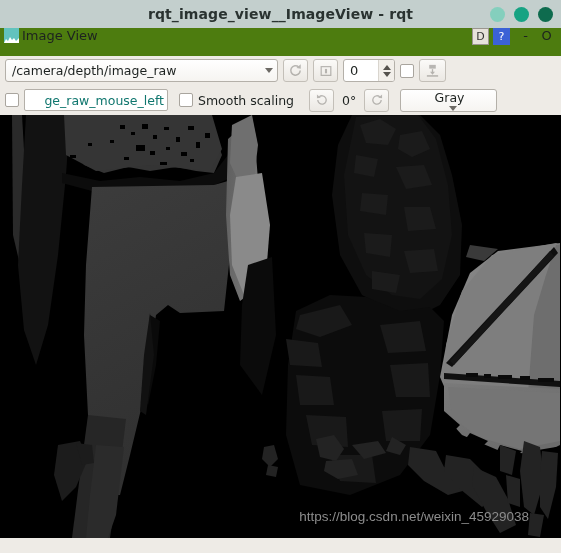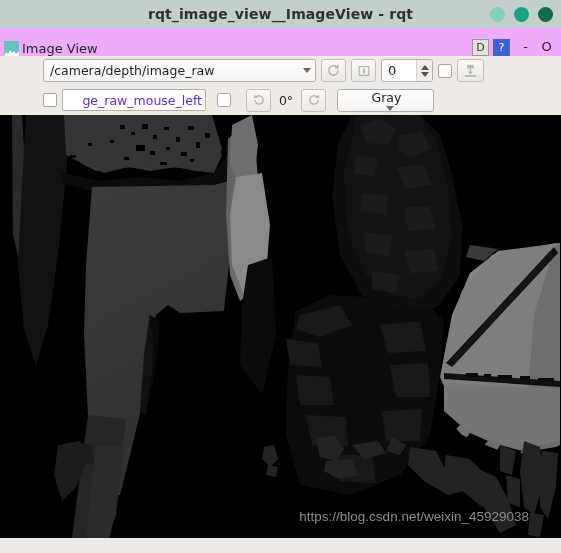--- a/index.html
+++ b/index.html
@@ -51,23 +51,23 @@
     border-radius: 50%;
   }
   .wbtn.minimize { background: #84cfbd; }
   .wbtn.maximize { background: #17a383; }
   .wbtn.close    { background: #0e6b4e; }
 
   
   .plugin-bar {
     position: relative;
     height: 28px;
-    background: #f0abfc;
-    display: flex;
-    align-items: flex-end;
+    background: #4d7c0f;
+    display: flex;
+    align-items: flex-start;
     padding: 0 6px 0 2px;
     box-sizing: border-box;
   }
   .plugin-icon {
     width: 15px;
     height: 15px;
     margin-right: 3px;
     margin-left: 2px;
     background: #62c3bd;
     position: relative;
@@ -126,21 +126,20 @@
 
   
   .toolbar {
     height: 29px;
     background: #eeebe6;
     display: flex;
     align-items: center;
     padding: 0 5px;
     box-sizing: border-box;
     gap: 5px;
-    margin-left: 38px;
   }
   .toolbar.row2 { height: 30px; }
 
   .combo {
     height: 23px;
     border: 1px solid #b4b0a9;
     border-radius: 3px;
     background: linear-gradient(#ffffff, #f6f4f1);
     display: flex;
     align-items: center;
@@ -234,21 +233,21 @@
     width: 144px;
     border: 1px solid #b4b0a9;
     border-radius: 2px;
     background: #ffffff;
     display: flex;
     align-items: center;
     justify-content: flex-end;
     padding: 0 3px;
     box-sizing: border-box;
     font-size: 12.5px;
-    color: #6d28d9;
+    color: #0f766e;
     overflow: hidden;
   }
   .lineedit span { white-space: nowrap; }
 
   .lbl {
     font-size: 12.5px;
     color: #1d2220;
     white-space: nowrap;
   }
   .rot-label {
@@ -355,20 +354,21 @@
 
   <div class="toolbar row2">
 
     <div class="chk"></div>
 
     <div class="lineedit">
       <span>ge_raw_mouse_left</span>
     </div>
 
     <div class="chk" style="margin-left:6px;"></div>
+    <div class="lbl">Smooth scaling</div>
 
     <div class="tbtn" style="margin-left:10px;">
       <svg class="ico ico-dim" width="14" height="14" viewBox="0 0 16 16">
         <path d="M3.2 8a4.8 4.8 0 1 0 1.5-3.5" fill="none" stroke="#3d3a35" stroke-width="1.5"></path>
         <polygon points="2.2,1.6 2.2,6 6.6,5.4" fill="#3d3a35"></polygon>
       </svg>
     </div>
 
     <div class="rot-label">0°</div>
 

